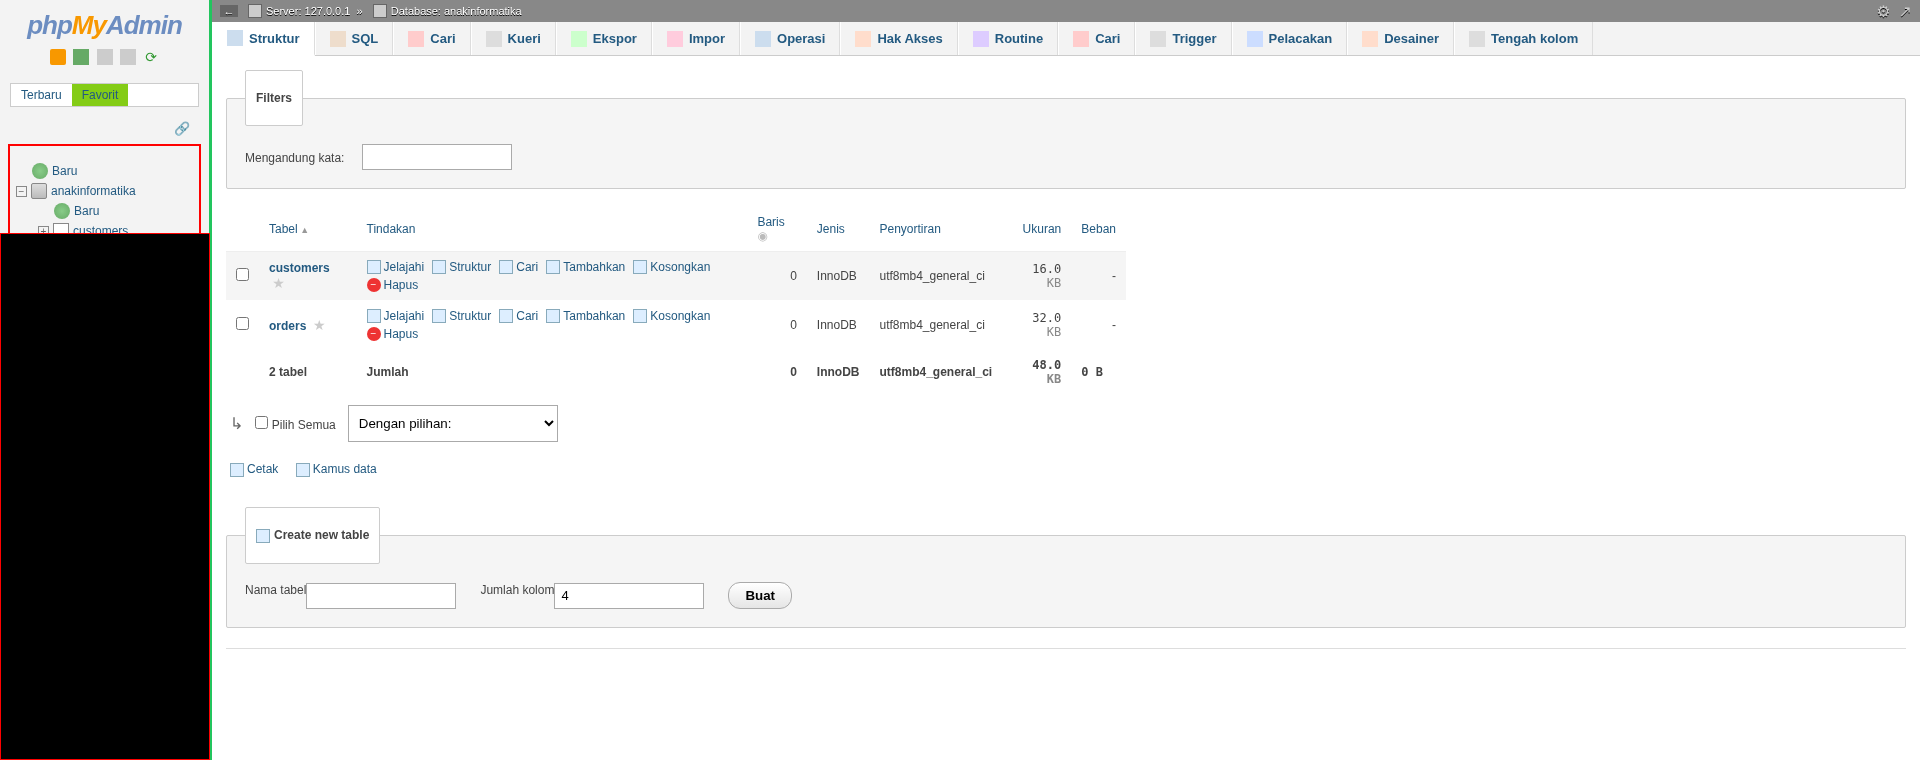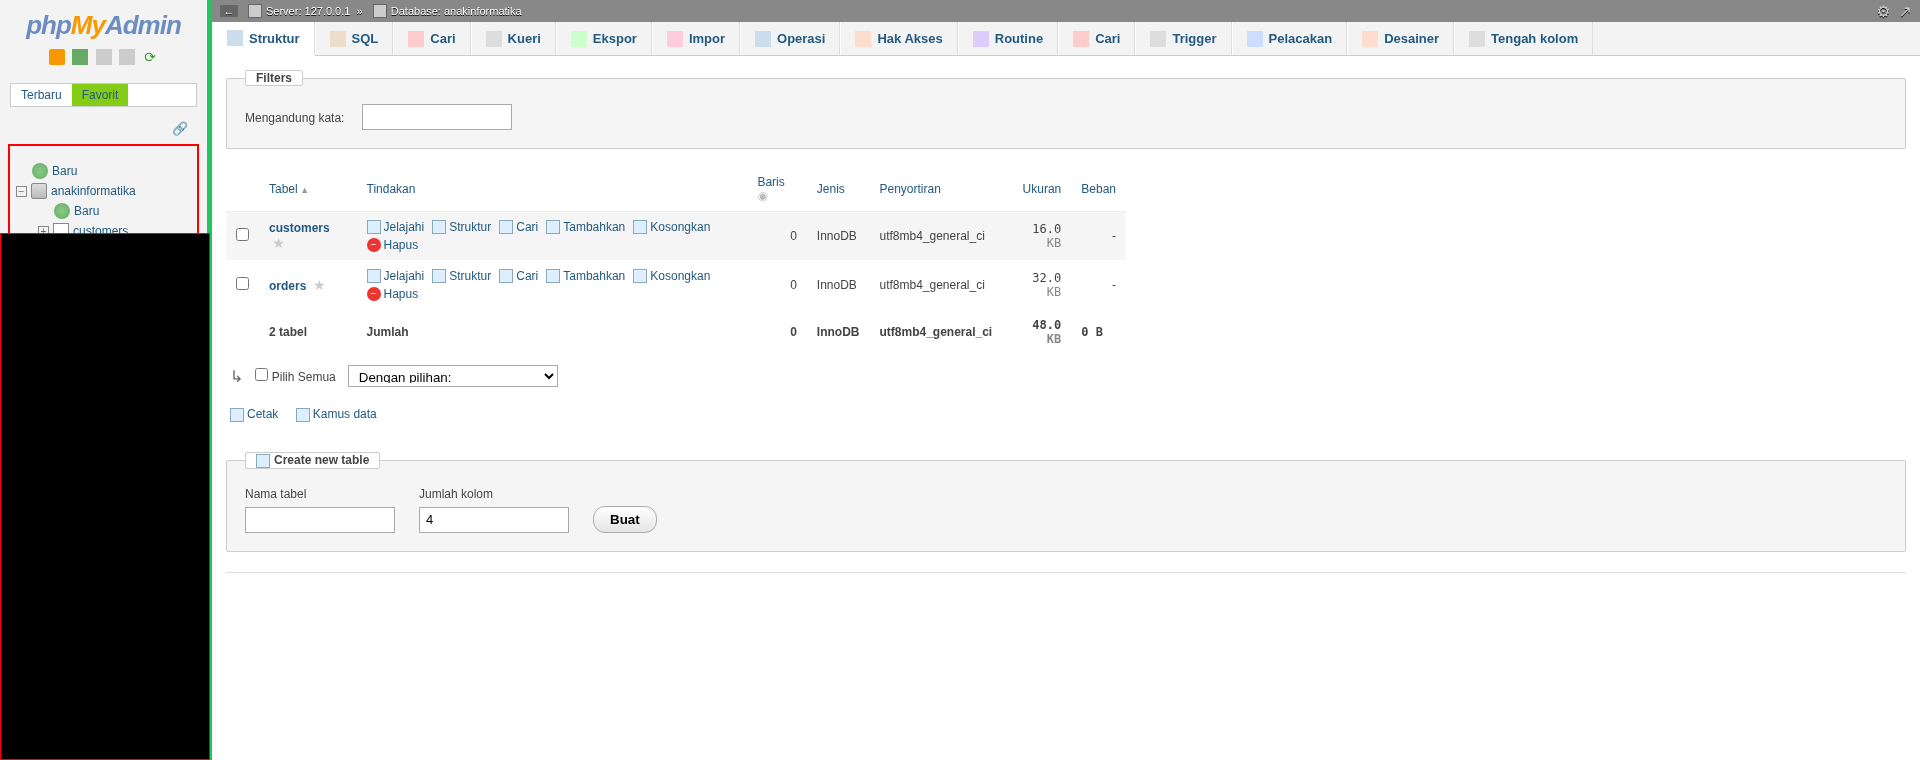--- a/index.html
+++ b/index.html
@@ -1,18 +1,18 @@
 <!DOCTYPE html>
 <html><head>
 <meta charset="utf-8">
 <style>
 * { box-sizing: border-box; margin: 0; padding: 0; }
 body { font-family: sans-serif; font-size: 12px; color: #444; background: #fff; width: 1920px; height: 760px; overflow: hidden; display: flex; flex-direction: column; }
 #layout { display: flex; height: 100%; }
-#sidebar { width: 212px; background: #f3f3f3; border-right: 5px solid #22c55e; }
+#sidebar { width: 212px; background: #f3f3f3; border-right: 3px solid #22c55e; }
 #logo { text-align: center; padding: 10px 4px 4px; font-size: 26px; font-weight: bold; font-style: italic; letter-spacing: -1px; }
 #logo .p1 { color: #6c8dc1; } #logo .p2 { color: #f89800; } #logo .p3 { color: #6c8dc1; }
 #toolbar-icons { text-align: center; padding: 4px 0 8px; }
 #toolbar-icons span { display: inline-block; margin: 0 2px; width: 16px; height: 16px; vertical-align: middle; }
 #recent-tabs { display: flex; border: 1px solid #ccc; margin: 10px; background: #fff; }
 #recent-tabs div { padding: 4px 10px; color: #235a81; cursor: pointer; }
 #recent-tabs div.active { background: #84cc16; }
 #link-chain { text-align: right; padding: 4px 18px; color: #999; font-size: 13px; }
 #tree { padding: 4px 8px; position: relative; }
 .tree-box { border: 2px solid red; padding: 15px 2px 6px; }
@@ -29,44 +29,44 @@
 #breadcrumb .back-arrow { display: inline-block; width: 18px; text-align: center; background: #666; margin-right: 6px; }
 #breadcrumb .bc-icon { display: inline-block; width: 14px; height: 14px; background: #ccc; border: 1px solid #666; margin: 0 4px; }
 #breadcrumb .right-icons { position: absolute; right: 8px; top: 2px; display: flex; gap: 8px; }
 #breadcrumb .right-icons span { color: #ccc; font-size: 16px; cursor: pointer; }
 #tabs { display: flex; background: #f3f3f3; border-bottom: 1px solid #ccc; }
 .tab { display: flex; align-items: center; padding: 8px 14px; color: #235a81; font-weight: bold; cursor: pointer; border-right: 1px solid #ddd; border-left: 1px solid #fff; font-size: 13px; }
 .tab.active { background: #fff; border-bottom: 2px solid #fff; margin-bottom: -1px; }
 .tab .tab-icon { display: inline-block; width: 16px; height: 16px; margin-right: 6px; }
 #content { padding: 14px; background: #fff; flex: 1; overflow: auto; }
 fieldset { border: 1px solid #ccc; background: #f5f5f5; padding: 18px; border-radius: 2px; margin-bottom: 18px; }
-legend { border: 1px solid #ccc; border-radius: 2px; background: #fff; padding: 0 10px; font-weight: bold; color: #444; }
+legend { border: 1px solid #ccc; border-radius: 2px; background: #fff; padding: 20px 10px; font-weight: bold; color: #444; }
 .filter-row label { margin-right: 14px; }
 input[type=text] { border: 1px solid #aaa; padding: 4px 6px; height: 26px; font-size: 13px; }
 table.data { border-collapse: collapse; width: 900px; }
 table.data th { background: #fff; color: #235a81; text-align: left; padding: 8px 10px; border-bottom: 1px solid #eee; font-weight: normal; }
 table.data th.active-sort::after { content: " ▲"; color: #999; font-size: 9px; }
 table.data td { padding: 8px 10px; border-bottom: 1px solid #fff; }
 table.data tr.odd td { background: #f5f5f5; }
 table.data tr.even td { background: #fff; }
 table.data tr.sum td { background: #fff; font-weight: bold; }
 .action-link { color: #235a81; margin-right: 8px; white-space: nowrap; display: inline-flex; align-items: center; cursor: pointer; }
 .action-icon { display: inline-block; width: 14px; height: 14px; margin-right: 3px; border: 1px solid #8ab; background: #def; }
 .delete-icon { display: inline-block; width: 14px; height: 14px; border-radius: 50%; background: #e33; color: #fff; text-align: center; line-height: 14px; font-size: 10px; margin-right: 3px; }
 .star { color: #ccc; font-size: 14px; }
 .mono { font-family: monospace; font-size: 12px; }
 .kib { color: #888; }
 #select-all-row { padding: 10px 4px; display: flex; align-items: center; gap: 12px; }
 #select-all-row .arrow-up { font-size: 16px; color: #666; }
-select { border: 1px solid #aaa; padding: 3px 6px; height: 22px; min-width: 210px; background: #fff; }
+select { border: 1px solid #aaa; padding: 3px 6px; height: 37px; min-width: 210px; background: #fff; }
 #print-row { padding: 10px 4px; }
 #print-row a { color: #235a81; margin-right: 14px; cursor: pointer; }
 #print-row .mini-icon { display: inline-block; width: 14px; height: 14px; background: #def; border: 1px solid #8ab; margin-right: 3px; vertical-align: middle; }
 .create-row { display: flex; align-items: flex-end; gap: 24px; }
-.create-col { display: flex; flex-direction: column; }
+.create-col { display: flex; flex-direction: row; }
 .create-col label { margin-bottom: 6px; }
 button.std-btn { background: linear-gradient(#fff,#e5e5e5); border: 1px solid #aaa; border-radius: 12px; padding: 5px 16px; font-weight: bold; cursor: pointer; }
 </style>
 </head>
 <body>
 
 <div id="layout">
 
   <div id="sidebar">
     <div id="logo">

